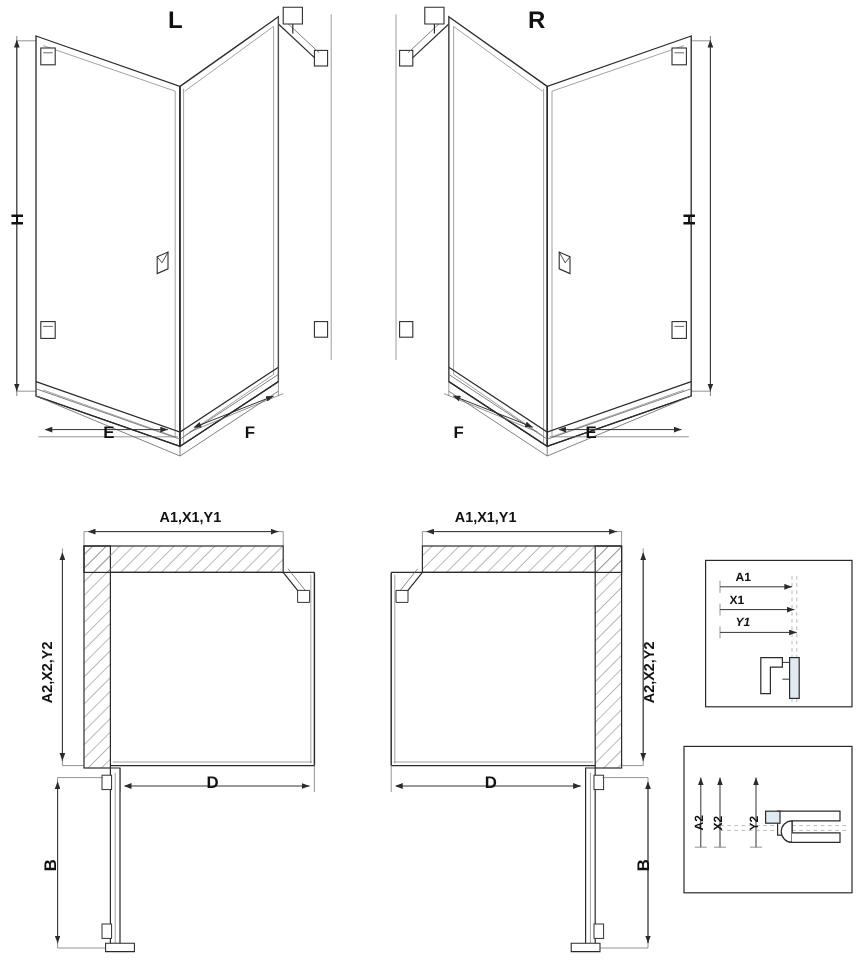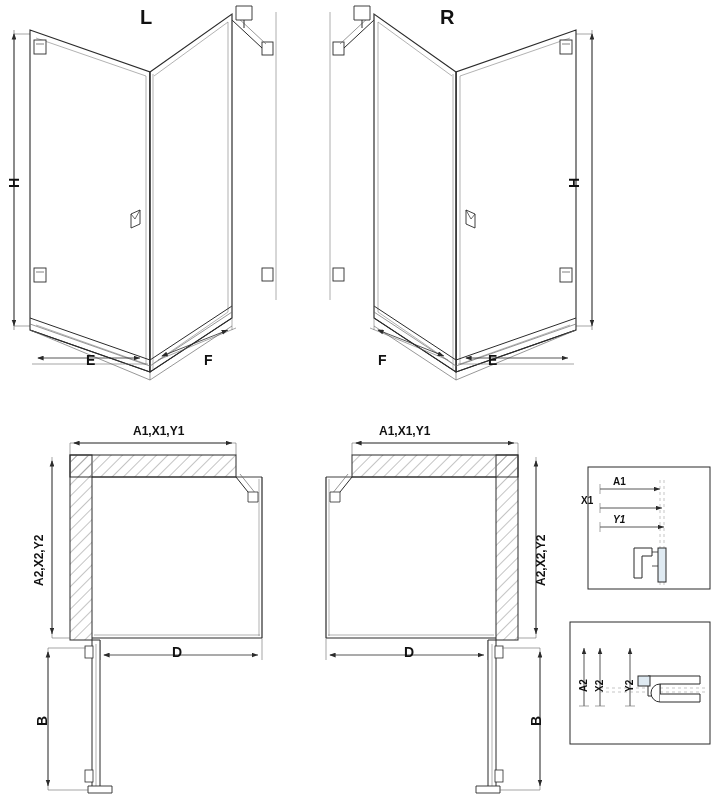--- a/index.html
+++ b/index.html
@@ -279,20 +279,20 @@
   <div class="lbl sml rot90" style="left:32px;top:586px;">A2,X2,Y2</div>
   <div class="lbl sml rot90" style="left:534px;top:586px;">A2,X2,Y2</div>
 
   <div class="lbl mid" style="left:172px;top:644px;">D</div>
   <div class="lbl mid" style="left:404px;top:644px;">D</div>
 
   <div class="lbl mid rot90" style="left:34px;top:726px;">B</div>
   <div class="lbl mid rot90" style="left:528px;top:726px;">B</div>
 
   <div class="lbl tiny" style="left:613px;top:476px;">A1</div>
-  <div class="lbl tiny" style="left:581px;top:495px;">X1</div>
+  <div class="lbl tiny" style="left:608px;top:495px;">X1</div>
   <div class="lbl tiny" style="left:613px;top:514px;font-style:italic;">Y1</div>
 
   <div class="lbl tiny rot90" style="left:578px;top:692px;">A2</div>
   <div class="lbl tiny rot90" style="left:594px;top:692px;">X2</div>
   <div class="lbl tiny rot90" style="left:624px;top:692px;">Y2</div>
 
 </div>
 
 </body></html>

